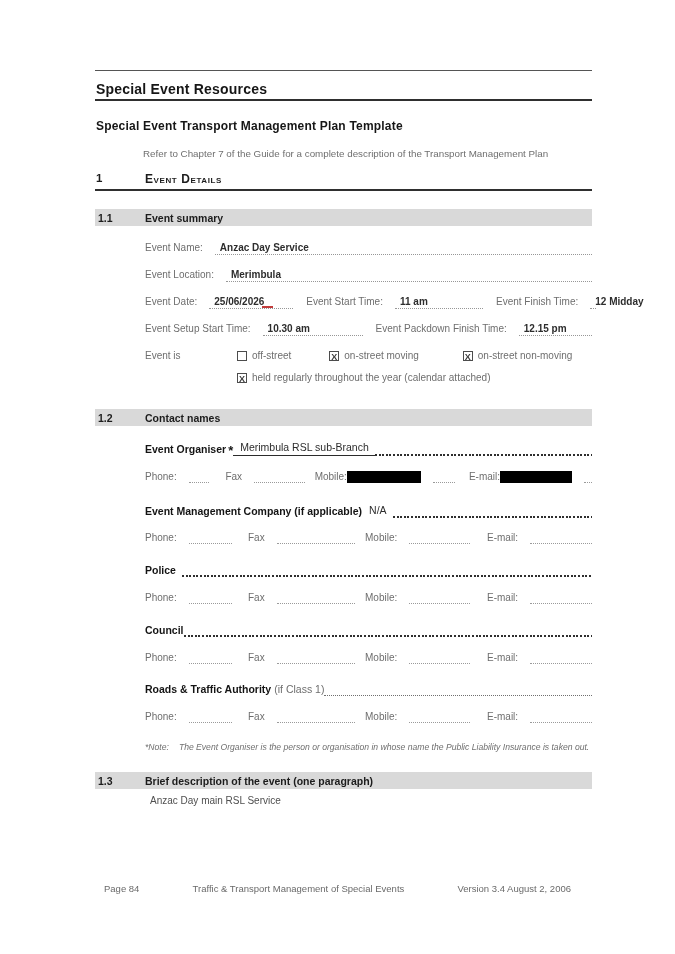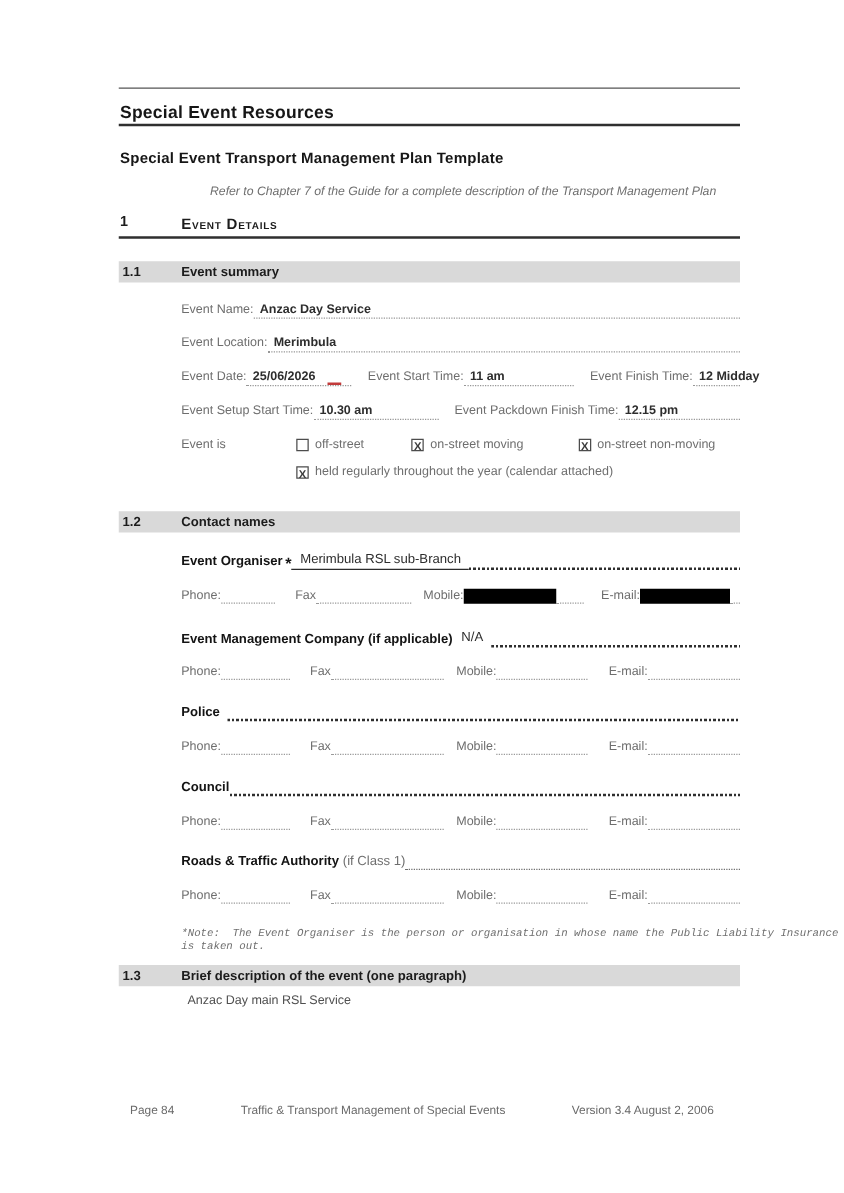--- a/index.html
+++ b/index.html
@@ -5,30 +5,30 @@
   html,body{margin:0;padding:0;background:#ffffff;}
   .page{
     position:relative;width:675px;height:954px;background:#ffffff;overflow:hidden;
     font-family:"Liberation Sans","DejaVu Sans",sans-serif;color:#2f2f2f;
   }
   .rule{position:absolute;left:95px;right:83px;background:#3c3c3c;}
   .rule.thin{height:1px;background:#555;}
   .rule.med{height:2px;background:#2f2f2f;}
   .h1{position:absolute;left:96px;font-size:14px;font-weight:bold;color:#161616;letter-spacing:.2px;}
   .h2{position:absolute;left:96px;font-size:12px;font-weight:bold;color:#161616;letter-spacing:.2px;}
-  .italic-note{position:absolute;left:143px;font-size:9.8px;font-style:italic;color:#6f6f6f;margin-left:25px;}
+  .italic-note{position:absolute;left:143px;font-size:9.8px;color:#6f6f6f;}
   .sec-head{position:absolute;left:96px;display:flex;}
   .sec-num{font-size:11.5px;font-weight:bold;color:#1c1c1c;width:49px;}
   .sec-title-caps{font-size:12px;font-weight:bold;color:#1c1c1c;font-variant:small-caps;letter-spacing:.6px;}
   .bar{position:absolute;left:95px;right:83px;height:17px;background:#d9d9d9;display:flex;align-items:center;}
   .bar-num{font-size:10.5px;font-weight:bold;color:#1c1c1c;margin-left:3px;width:47px;}
   .bar-title{font-size:10.5px;font-weight:bold;color:#1c1c1c;}
   .row{position:absolute;left:145px;right:83px;display:flex;align-items:flex-start;font-size:10px;color:#6e6e6e;line-height:13px;white-space:nowrap;}
   .lbl{white-space:nowrap;}
-  .fill{flex:1;border-bottom:1px dotted #979797;min-width:6px;}
+  .fill{flex:1;border-bottom:1px dotted #979797;min-width:6px;margin-left:12px;}
   .fill.fw{flex:none;}
   .val{font-weight:bold;color:#2d2d2d;padding:0 3px 0 5px;}
   .sp{flex:none;}
   
   .orgrow{position:absolute;left:145px;right:83px;display:flex;align-items:flex-end;font-size:10.5px;line-height:14px;white-space:nowrap;}
   .orglbl{font-weight:bold;color:#141414;}
   .qual{color:#6e6e6e;font-weight:normal;padding-left:3px;}
   .marker{font-weight:bold;color:#141414;font-size:13px;line-height:10px;padding-left:2px;}
   .hfill{flex:1;position:relative;min-width:6px;}
   .hfill::after{content:"";position:absolute;left:0;right:0;bottom:0;height:2px;
@@ -39,21 +39,21 @@
   
   .cg{display:flex;align-items:flex-end;}
   .cg .fill{border-bottom:1px dotted #9a9a9a;}
   .redbox{width:74px;height:12px;background:#000;align-self:center;margin-top:1px;}
   
   .cbg{display:flex;align-items:center;gap:5px;}
   .cb{width:10px;height:10px;border:1.2px solid #4c4c4c;font-size:9px;line-height:10px;text-align:center;
       color:#3c3c3c;font-weight:bold;box-sizing:border-box;background:#fff;flex:none;}
   .cbl{color:#6e6e6e;}
   .red-mark{position:absolute;width:11px;height:2px;background:#c23b3b;}
-  .footnote{position:absolute;left:145px;font-size:8.6px;font-style:italic;color:#6f6f6f;font-family:Liberation Mono, monospace;}
+  .footnote{position:absolute;left:145px;font-size:8.6px;font-style:italic;color:#6f6f6f;}
   .footnote .fnl{padding-right:10px;}
   .desc{position:absolute;left:150px;font-size:10px;color:#4f4f4f;}
   .footer{position:absolute;left:104px;right:104px;display:flex;justify-content:space-between;
     font-size:9.5px;color:#6a6a6a;}
 </style>
 </head>
 <body>
 
 <div class="page">
 

